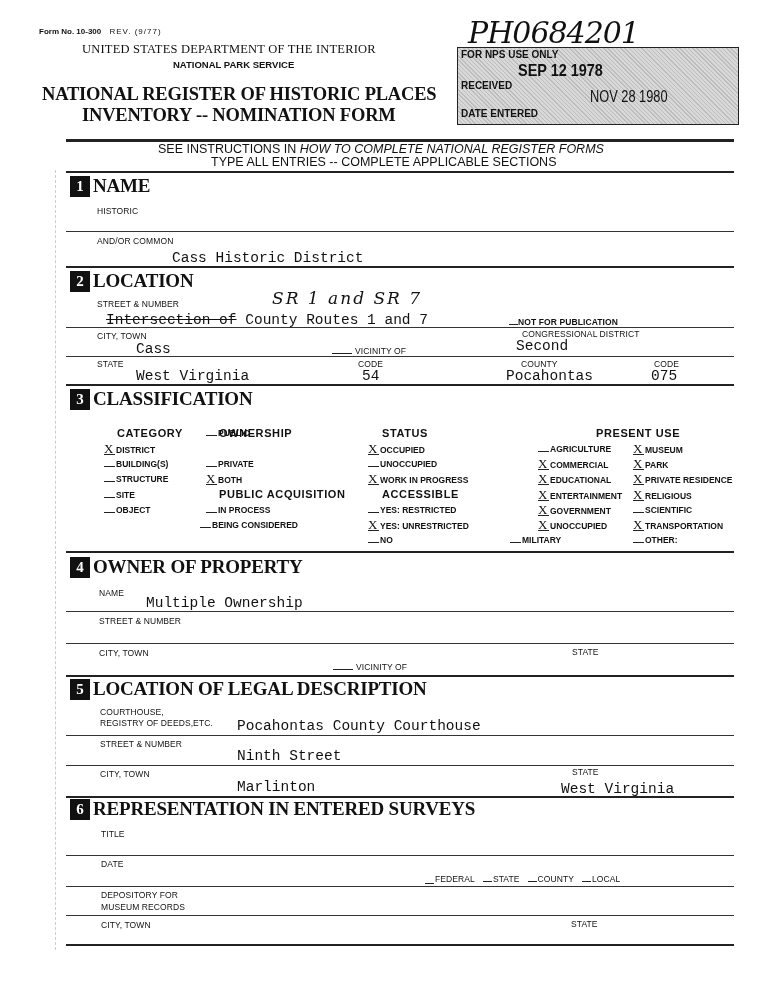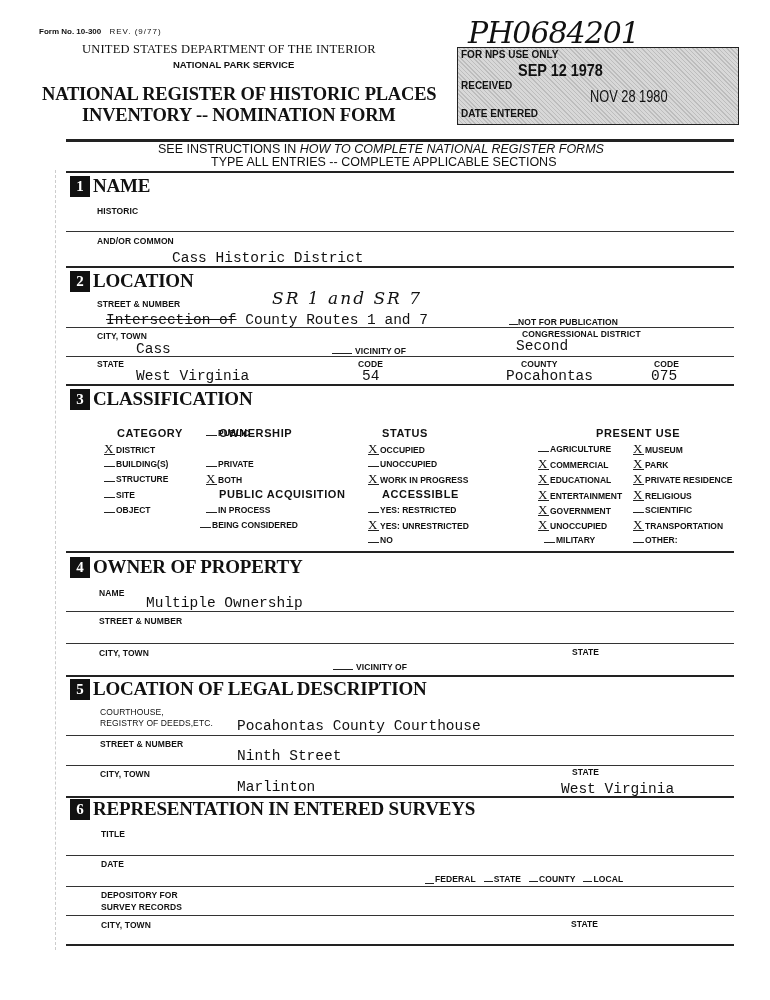--- a/index.html
+++ b/index.html
@@ -1,20 +1,20 @@
 <!DOCTYPE html>
 <html><head>
 <meta charset="utf-8">
 <style>
   html,body{margin:0;padding:0;background:#fff;}
   body{width:770px;height:1000px;position:relative;overflow:hidden;color:#111;font-family:"Liberation Sans",sans-serif;}
   .abs{position:absolute;}
   .sans{font-family:"Liberation Sans",sans-serif;}
   .serif{font-family:"Liberation Serif",serif;}
-  .lbl{font-family:"Liberation Sans",sans-serif;font-size:8.5px;font-weight:bold;letter-spacing:0.1px;white-space:nowrap;}
+  .lbl{font-family:"Liberation Sans",sans-serif;font-size:8.5px;font-weight:normal;letter-spacing:0.1px;white-space:nowrap;}
   .val{font-family:"Liberation Mono",monospace;font-size:14.5px;white-space:nowrap;}
   .rule{position:absolute;left:66px;width:668px;height:0;border-top:2px solid #222;}
   .rule.thin{border-top:1.5px solid #333;}
   .sec{position:absolute;left:70px;display:flex;align-items:center;}
   .secnum{background:#111;color:#fff;font-family:"Liberation Serif",serif;font-weight:bold;font-size:15px;width:20px;height:21px;display:flex;align-items:center;justify-content:center;margin-right:3px;}
   .sectitle{font-family:"Liberation Serif",serif;font-weight:bold;font-size:19px;letter-spacing:-0.2px;white-space:nowrap;}
   .stamp{position:absolute;left:457px;top:47px;width:280px;height:76px;border:1.5px solid #222;
     background:repeating-linear-gradient(45deg,#bdbdbd 0 1px,#d8d8d8 1px 3px);}
   .colhead{font-family:"Liberation Sans",sans-serif;font-size:11px;font-weight:bold;letter-spacing:0.6px;white-space:nowrap;position:absolute;}
   .opt{position:absolute;font-family:"Liberation Sans",sans-serif;font-size:8.5px;font-weight:bold;white-space:nowrap;display:flex;align-items:baseline;}
@@ -192,21 +192,21 @@
       <span>ENTERTAINMENT</span>
     </div>
     <div class="opt" style="left: 538px; top: 504.8px;">
       <span class="mark">X</span>
       <span>GOVERNMENT</span>
     </div>
     <div class="opt" style="left: 538px; top: 520px;">
       <span class="mark">X</span>
       <span>UNOCCUPIED</span>
     </div>
-    <div class="opt" style="left: 544px; top: 535.2px;">
+    <div class="opt" style="left: 510px; top: 535.2px;">
       <span class="mark empty"></span>
       <span>MILITARY</span>
     </div>
     <div class="opt" style="left: 633px; top: 444px;">
       <span class="mark">X</span>
       <span>MUSEUM</span>
     </div>
     <div class="opt" style="left: 633px; top: 459.2px;">
       <span class="mark">X</span>
       <span>PARK</span>
@@ -291,17 +291,17 @@
       <span style="display: inline-block; width: 9px; border-bottom: 1px solid rgb(34, 34, 34); margin-right: 1px;"></span>
       <span>COUNTY</span>
     </div>
     <div class="lbl" style="display: flex; align-items: baseline;">
       <span style="display: inline-block; width: 9px; border-bottom: 1px solid rgb(34, 34, 34); margin-right: 1px;"></span>
       <span>LOCAL</span>
     </div>
   </div>
 <div class="rule thin" style="top:886px;"></div>
 <div class="abs lbl" style="left:101px;top:890px;">DEPOSITORY FOR</div>
-<div class="abs lbl" style="left:101px;top:902px;">SURVEY RECORDS</div>
+<div class="abs lbl" style="left:101px;top:902px;">MUSEUM RECORDS</div>
 <div class="rule thin" style="top:915px;"></div>
 <div class="abs lbl" style="left:101px;top:920px;">CITY, TOWN</div>
 <div class="abs lbl" style="left:571px;top:919px;">STATE</div>
 <div class="rule" style="top:944px;"></div>
 
 </body></html>

